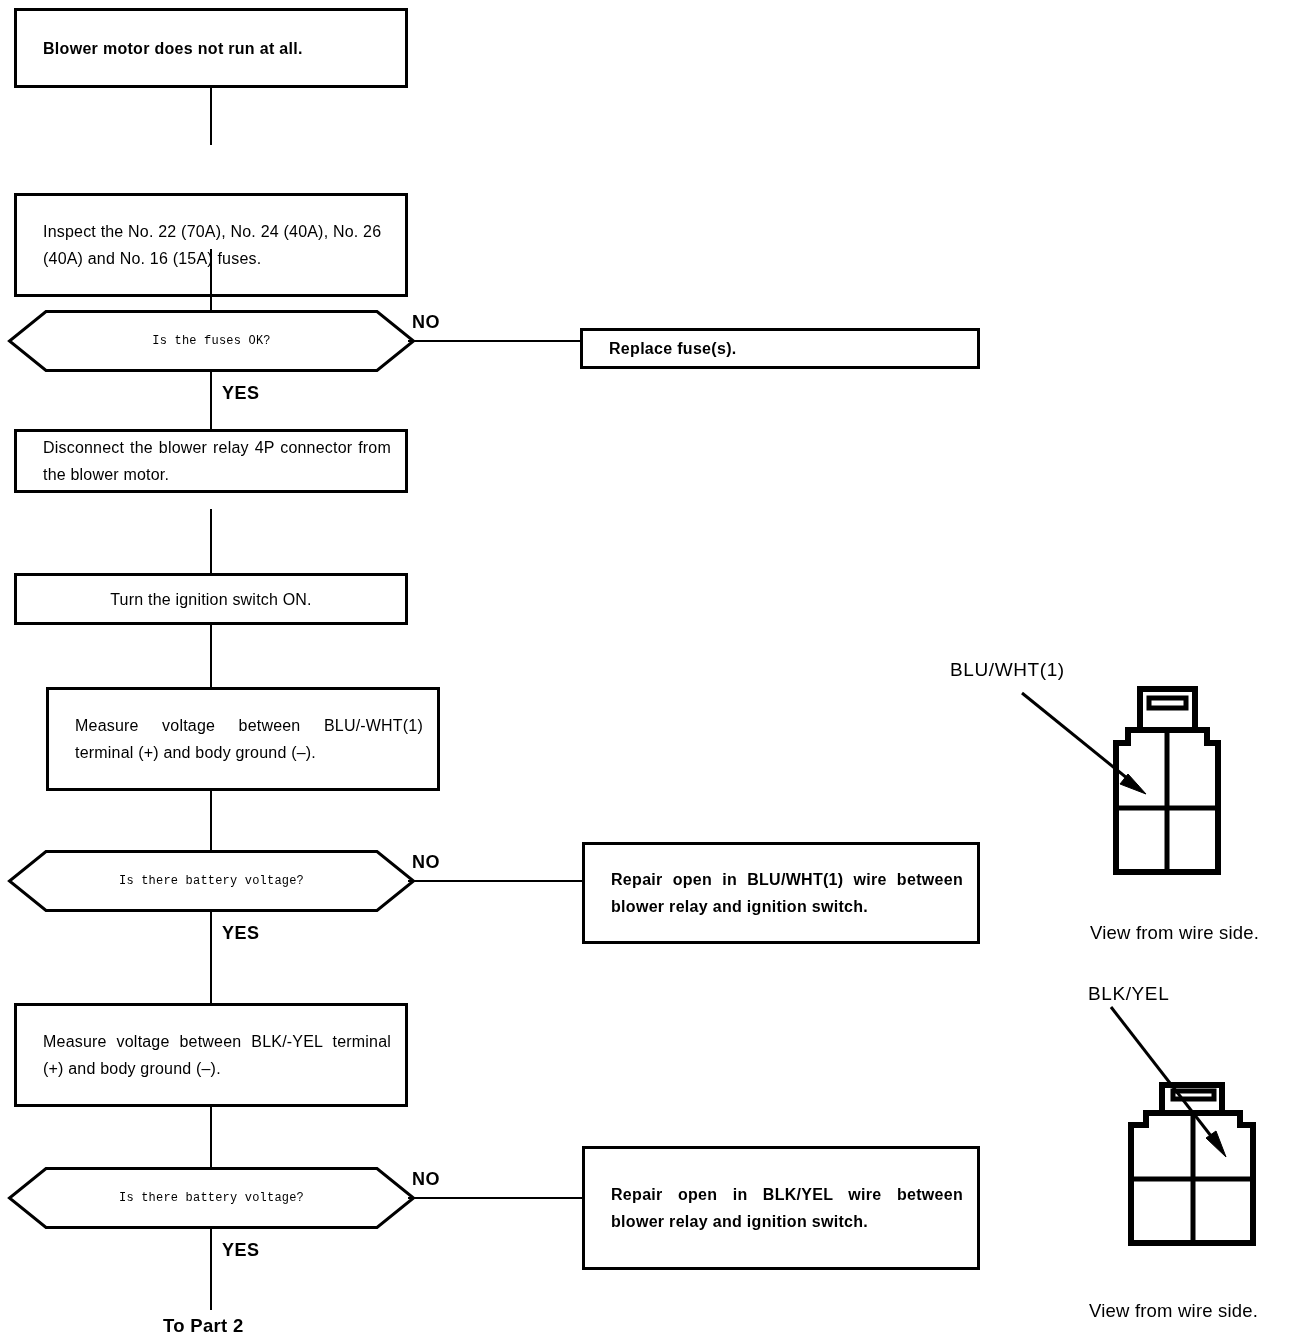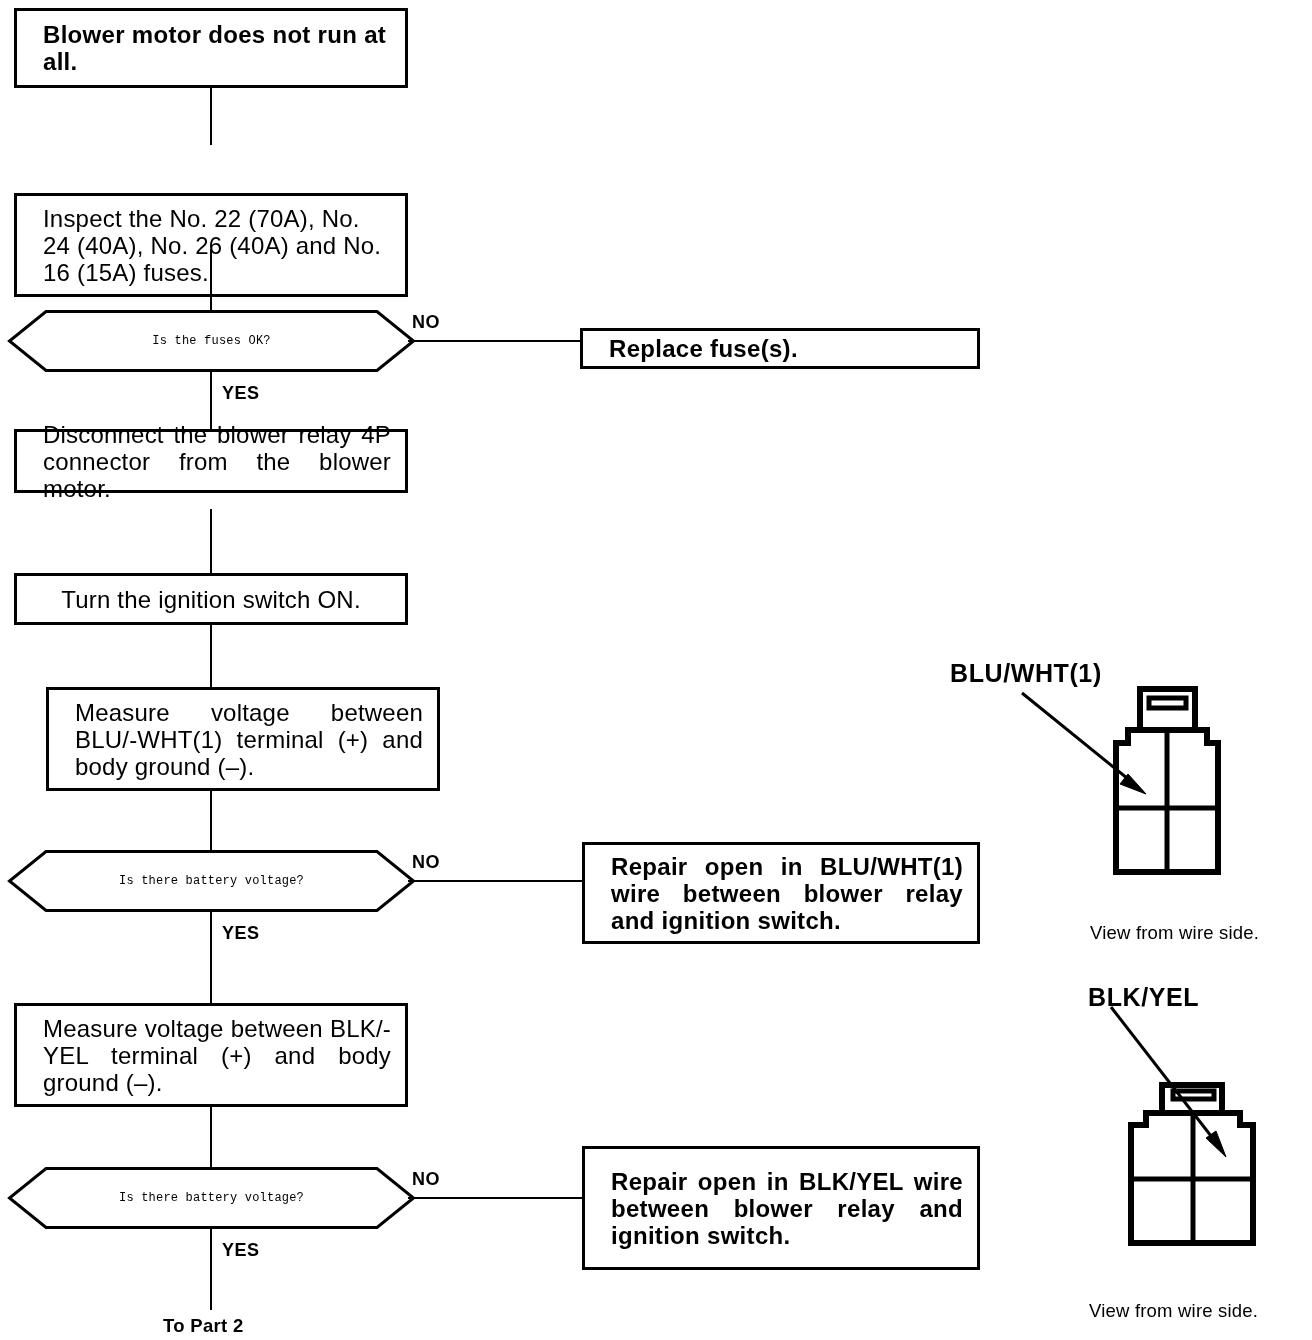--- a/index.html
+++ b/index.html
@@ -28,21 +28,21 @@
 
   
   .proc {
     border: 3px solid #000;
     background: #fff;
     display: flex;
     align-items: center;
   }
   .proc .txt {
     padding: 0 14px 0 26px;
-    font-size: 24px;
+    font-size: 16px;
     line-height: 27px;
     letter-spacing: 0.2px;
   }
   .proc.center .txt {
     width: 100%;
     text-align: center;
     padding: 0 24px;
   }
   .proc .txt.justify {
     text-align: justify;
@@ -104,22 +104,22 @@
     font-size: 18.5px;
     font-weight: bold;
     letter-spacing: 0.3px;
     white-space: nowrap;
   }
 
   
   .conn-wrap { position: absolute; }
   .conn-label {
     position: absolute;
-    font-size: 25px;
-    font-weight: bold;
+    font-size: 19px;
+    font-weight: normal;
     letter-spacing: 0.6px;
     white-space: nowrap;
   }
   .conn-caption {
     position: absolute;
     font-size: 18.5px;
     letter-spacing: 0.2px;
     white-space: nowrap;
   }
   svg { overflow: visible; }

